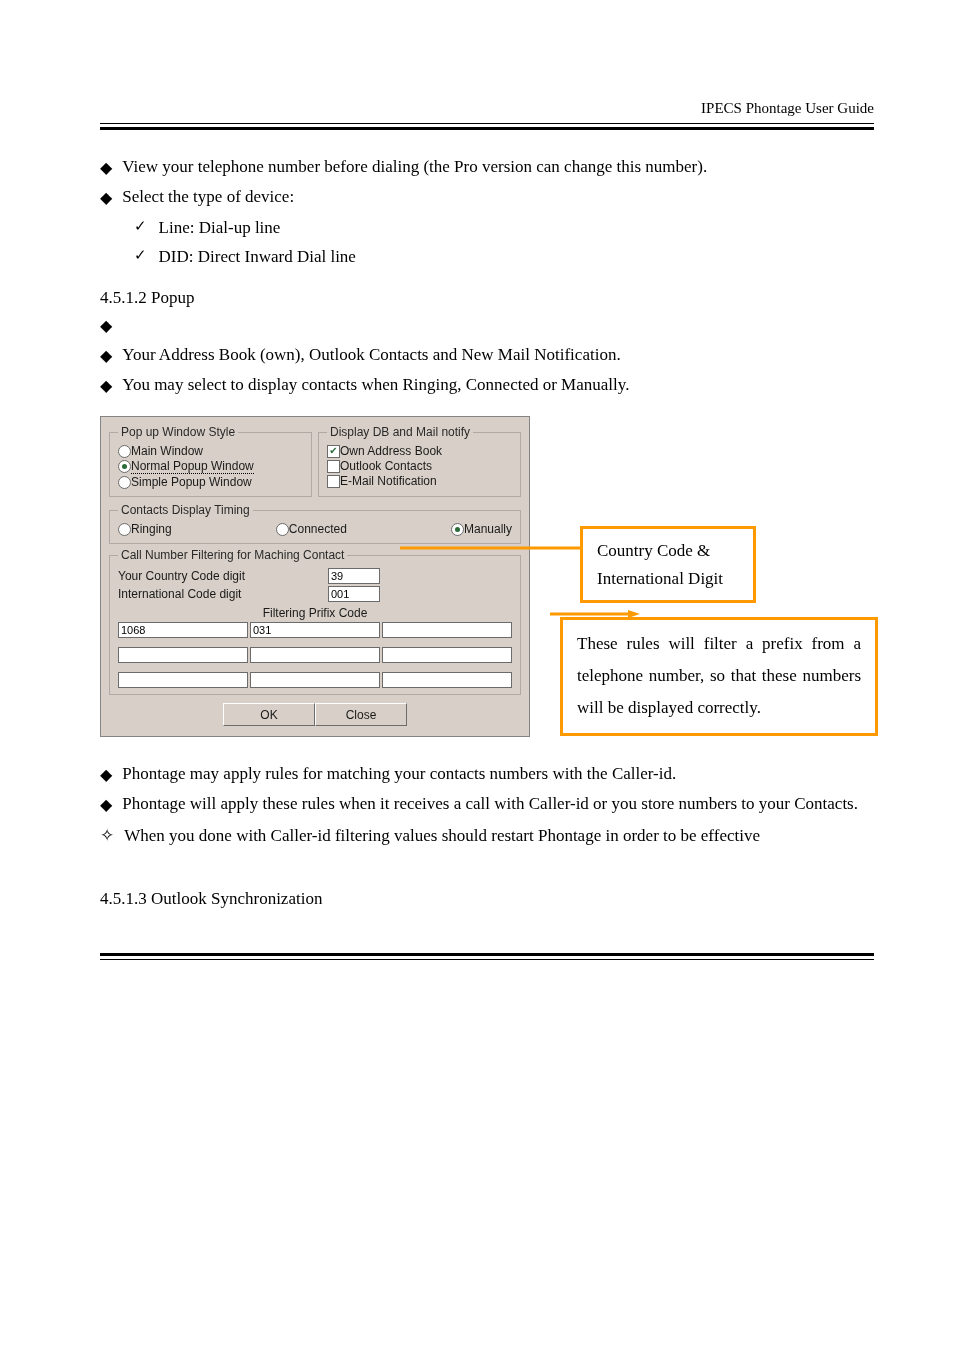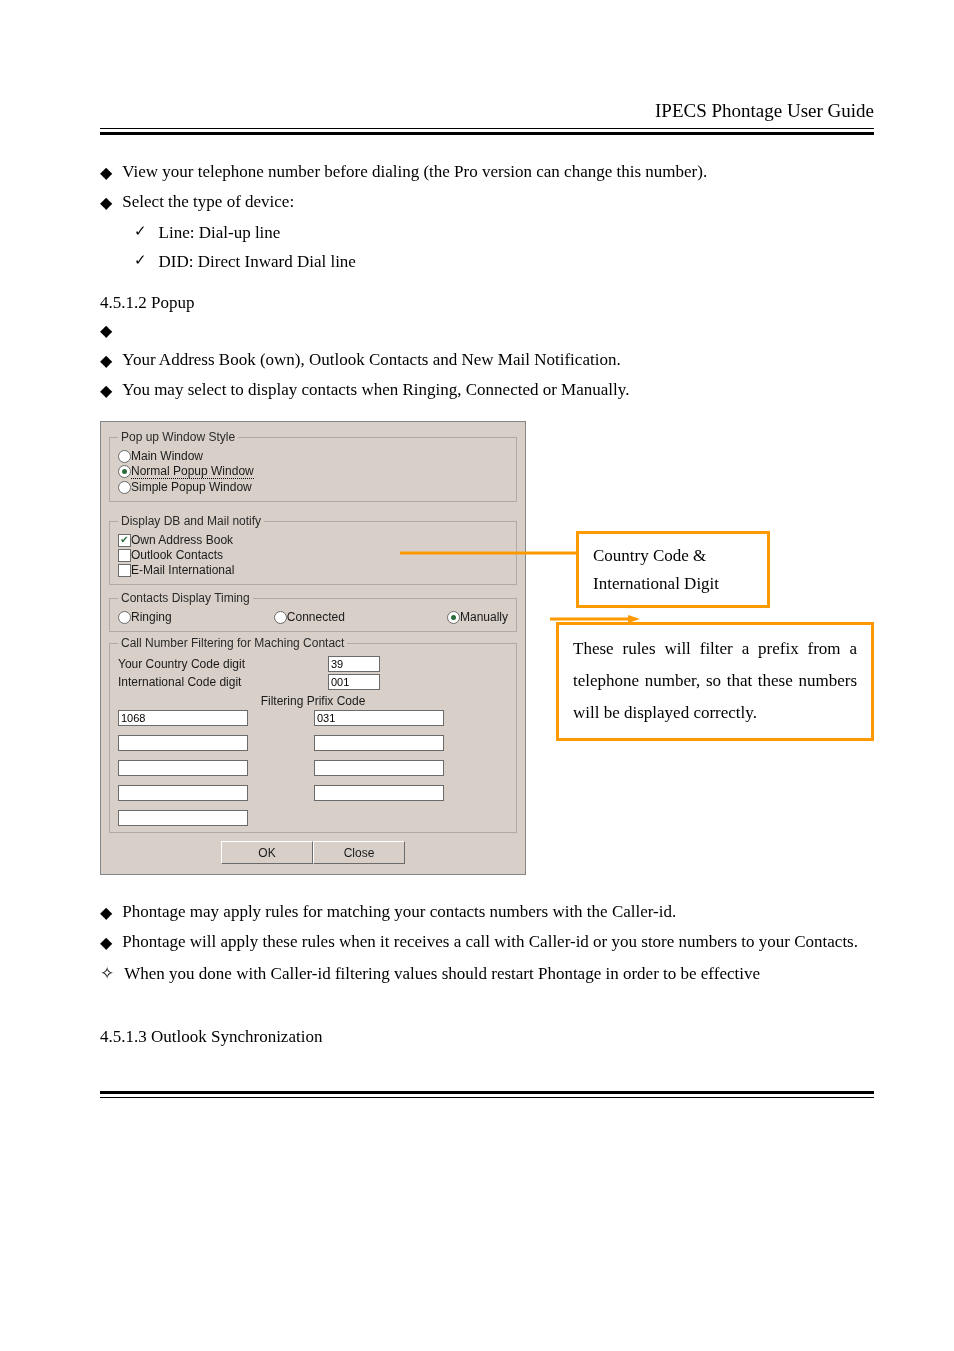--- a/index.html
+++ b/index.html
@@ -28,21 +28,21 @@
     border: none;
     border-top: 3px solid #000;
     margin: 0 0 3px 0;
   }
   .hr-bottom-thin {
     border: none;
     border-top: 1px solid #000;
     margin: 0;
   }
   .header {
-    font-size: 19px;
+    font-size: 15px;
     color: #000;
     text-align: right;
     padding: 0 0 6px 0;
   }
   .footer {
     font-size: 15px;
     text-align: center;
     padding-top: 10px;
   }
   .content {
@@ -108,21 +108,20 @@
     position: relative;
   }
   legend {
     font-size: 12px;
     padding: 0 3px;
     color: #2a2a2a;
   }
   .row-top {
     display: flex;
     gap: 6px;
-    flex-direction: column;
   }
   .row-top fieldset { flex: 1; }
   .radio-line, .check-line {
     display: flex;
     align-items: center;
     gap: 0;
     margin: 1px 0;
   }
   .radio-dot, .check-box {
     width: 11px;
@@ -173,21 +172,21 @@
   }
   .tinput.w40 { width: 52px; }
   .tinput.w100 { width: 130px; }
   .prefix-title {
     text-align: center;
     font-size: 12px;
     margin: 4px 0 2px 0;
   }
   .prefix-grid {
     display: grid;
-    grid-template-columns: repeat(2, 1fr);
+    grid-template-columns: repeat(3, 1fr);
     gap: 9px 2px;
   }
   .btn-row {
     display: flex;
     justify-content: center;
     margin-top: 8px;
   }
   .btn {
     width: 90px;
     height: 21px;
@@ -211,21 +210,21 @@
     font-family: "Times New Roman", Times, serif;
     font-size: 17px;
     color: #000;
     padding: 8px 14px;
     box-sizing: border-box;
   }
   .callouts {
     position: relative;
     flex: 1;
   }
-  .callout1 { width: 194px; margin-left: 50px; margin-top: 110px; line-height:1.6; }
+  .callout1 { width: 176px; margin-left: 50px; margin-top: 110px; line-height:1.6; }
   .callout2 { width: 318px; margin-left: 30px; margin-top: 14px; line-height: 1.9; text-align: justify; }
   .section-gap { height: 10px; }
   .heading-4513 {
     font-size: 17px;
     font-weight: normal;
     margin: 6px 0 4px 0;
   }
   .note-item { display:flex; align-items:flex-start; font-size:17px; line-height:1.5; margin: 6px 0 40px 0; }
   .note-icon { margin-right: 10px; font-size: 17px; color: #000; }
 </style>
@@ -303,21 +302,21 @@
             <div class="check-line">
               <span class="check-box checked"></span>
               <span>Own Address Book</span>
             </div>
             <div class="check-line">
               <span class="check-box"></span>
               <span>Outlook Contacts</span>
             </div>
             <div class="check-line">
               <span class="check-box"></span>
-              <span>E-Mail International</span>
+              <span>E-Mail Notification</span>
             </div>
           </fieldset>
         </div>
 
         <fieldset>
           <legend>Contacts Display Timing</legend>
           <div class="timing-row">
             <div class="radio-line">
               <span class="radio-dot"></span>
               <span>Ringing</span>

